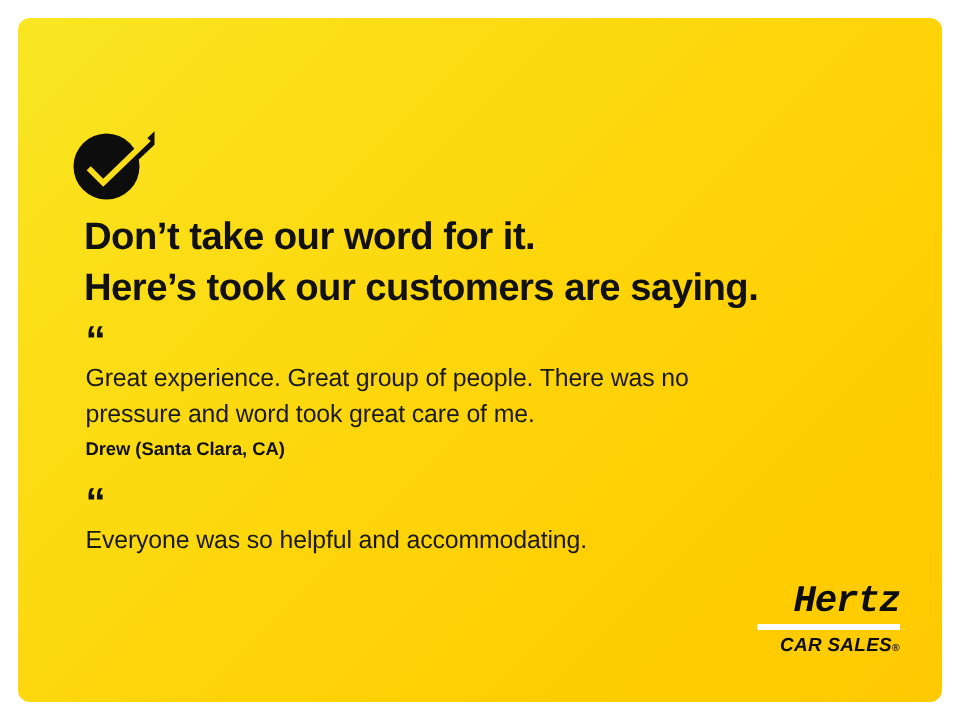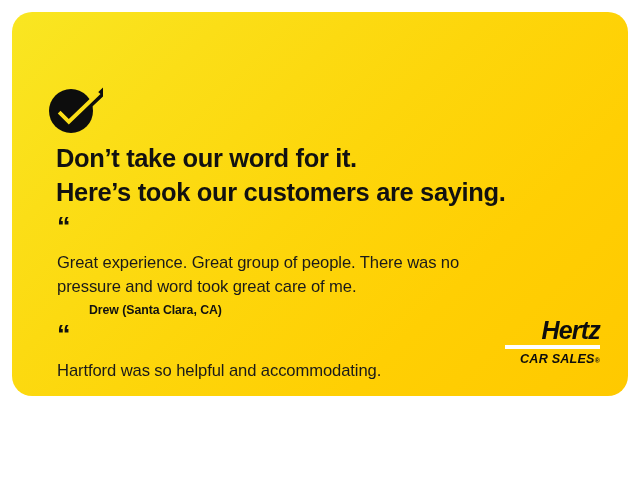--- a/index.html
+++ b/index.html
@@ -14,22 +14,22 @@
     font-family: "Liberation Sans", sans-serif;
     -webkit-font-smoothing: antialiased;
   }
 
   
   .card {
     position: absolute;
     left: 12px;
     top: 12px;
     width: 616px;
-    height: 384px;
-    border-radius: 20px;
+    height: 456px;
+    border-radius: 8px;
     background: linear-gradient(135deg,
                 #F9E622 0%,
                 #FBDE17 22%,
                 #FDD60B 48%,
                 #FFCF03 72%,
                 #FFC900 100%);
     box-sizing: border-box;
     overflow: hidden;
     padding-left: 28px;
   }
@@ -74,48 +74,48 @@
     line-height: 13px;
     height: 17px;
     letter-spacing: -0.5px;
   }
   .quote-text {
     color: #1a1a1a;
     font-size: 16.6px;
     font-weight: 400;
     line-height: 23.5px;
     letter-spacing: -0.1px;
-    margin-top: 13px;
+    margin-top: 2px;
   }
   .quote-text .qt-line { display: block; white-space: nowrap; }
   .attribution {
     color: #111111;
     font-size: 12.3px;
     font-weight: 700;
     letter-spacing: -0.05px;
     margin-top: 5px;
-    margin-left: 32px;
   }
 
   
   .logo {
     position: absolute;
     right: 28px;
     bottom: 28px;
     text-align: right;
     width: 120px;
   }
   .logo-word {
     color: #0d0d0d;
     font-size: 25px;
     font-weight: 800;
     font-style: italic;
     letter-spacing: -0.8px;
     line-height: 26px;
     text-align: right;
+    font-family: Liberation Mono, monospace;
   }
   .logo-rule {
     height: 4px;
     background: #ffffff;
     margin: 2px 0 3px auto;
     width: 95px;
   }
   .logo-sub {
     color: #0d0d0d;
     font-size: 12.6px;
@@ -154,21 +154,21 @@
     <div class="quote-text">
       <span class="qt-line">Great experience. Great group of people. There was no</span>
       <span class="qt-line">pressure and word took great care of me.</span>
     </div>
     <div class="attribution">Drew (Santa Clara, CA)</div>
   </div>
 
   <div class="quote-block q2">
     <div class="quote-mark">“</div>
     <div class="quote-text">
-      <span class="qt-line">Hartford was so helpful and accommodating.</span>
+      <span class="qt-line">Everyone was so helpful and accommodating.</span>
     </div>
   </div>
 
   <div class="logo">
     <div class="logo-word">Hertz</div>
     <div class="logo-rule"></div>
     <div class="logo-sub"><span>CAR SALES</span><span class="reg">®</span></div>
   </div>
 
 </div>

